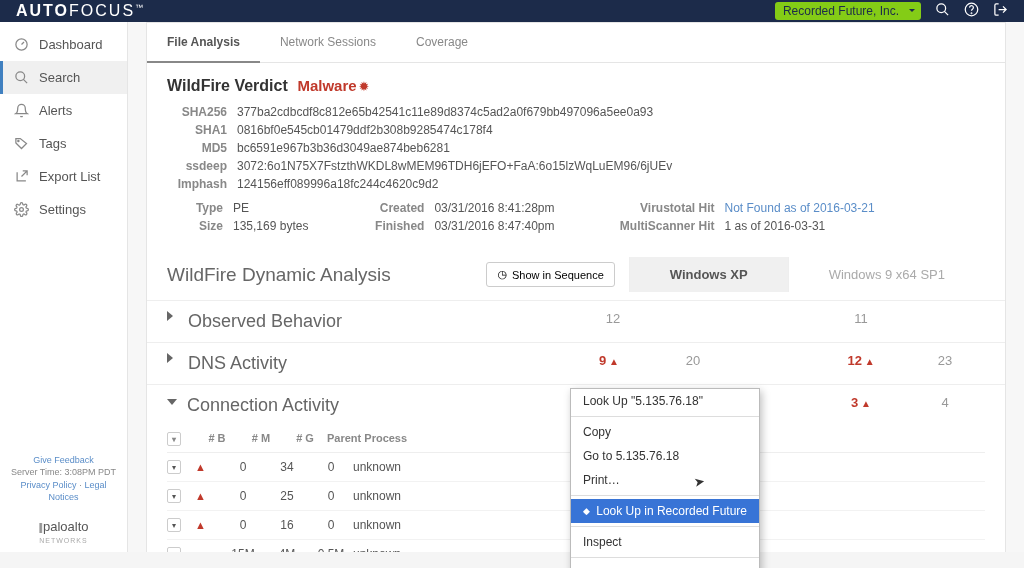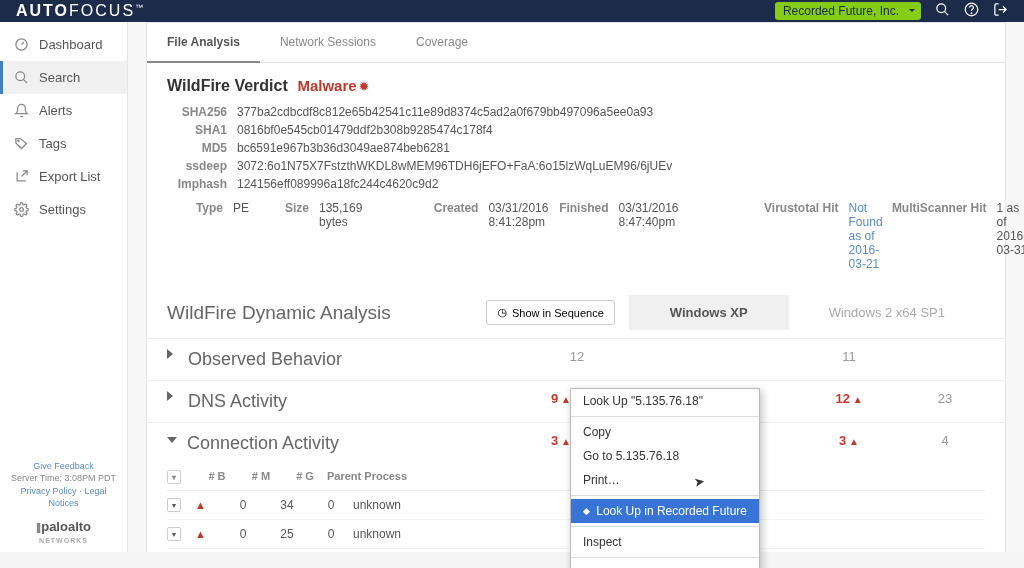--- a/index.html
+++ b/index.html
@@ -11,53 +11,53 @@
 .org-select{background:#84cc16;color:#1c2b4a;font-size:12px;padding:2px 22px 2px 8px;border-radius:3px;border:none;position:relative}
 .org-select::after{content:"";position:absolute;right:6px;top:7px;border:3px solid transparent;border-top-color:#1c2b4a}
 .top-icon{color:#fff;font-size:15px;cursor:pointer}
 .layout{display:flex;height:calc(100vh - 38px)}
 .sidebar{width:128px;background:#fff;border-right:1px solid #e5e5e5;display:flex;flex-direction:column;padding-top:6px}
 .nav-item{display:flex;align-items:center;gap:10px;padding:9px 14px;color:#555;cursor:pointer;font-size:13px}
 .nav-item.active{background:#f0f0f0;border-left:3px solid #4080c0;padding-left:11px}
 .nav-ic{width:15px;height:15px;display:inline-flex;align-items:center;justify-content:center;color:#888}
 .sidebar-footer{margin-top:auto;padding:10px 10px 6px;text-align:center;font-size:9px;color:#888;line-height:1.4}
 .sidebar-footer a{color:#5a8dc8;text-decoration:none}
-.pa-logo{font-size:13px;color:#555;margin-top:8px;font-weight:700}
+.pa-logo{font-size:13px;color:#555;margin-top:14px;font-weight:400}
 .pa-logo .bars{letter-spacing:-2px;color:#888;font-size:11px;margin-right:2px}
 .pa-logo .sub{font-size:7px;display:block;color:#aaa;letter-spacing:1px}
 .main{flex:1;background:#f7f7f7;padding:0 0 0 18px;overflow-y:auto}
 .card{background:#fff;border:1px solid #e5e5e5;margin-right:18px}
 .tabs{display:flex;border-bottom:1px solid #e5e5e5}
 .tab{padding:12px 20px;font-size:12px;color:#888;cursor:pointer}
 .tab.active{color:#555;font-weight:600;border-bottom:2px solid #888;margin-bottom:-1px}
 .verdict-block{padding:14px 20px 10px}
 .verdict-line{margin-bottom:10px}
 .verdict-label{font-size:16px;color:#333;font-weight:600}
 .verdict-val{color:#c0392b;font-weight:600;font-size:15px;margin-left:6px}
 .bug{color:#c0392b;margin-left:2px}
 .hash-row{display:flex;font-size:12px;color:#555;margin-bottom:4px}
 .hash-label{width:60px;text-align:right;font-weight:600;color:#888;margin-right:10px}
 .meta-row{display:flex;gap:60px;margin-top:10px;font-size:12px;color:#555}
-.meta-col{display:flex;flex-direction:row;gap:4px}
+.meta-col{display:flex;flex-direction:column;gap:4px}
 .meta-pair{display:flex}
 .meta-k{font-weight:600;color:#888;margin-right:10px;min-width:56px;text-align:right}
 .meta-link{color:#5a8dc8}
 .dyn-head{display:flex;align-items:center;padding:14px 20px 8px}
 .dyn-title{font-size:19px;color:#666;font-weight:400}
 .seq-btn{margin-left:auto;border:1px solid #ccc;background:#fff;border-radius:3px;padding:5px 10px;font-size:11px;display:flex;align-items:center;gap:5px;cursor:pointer}
 .os-tabs{display:flex;margin-left:14px}
 .os-tab{padding:10px 40px;color:#aaa;font-size:13px;cursor:pointer;border-left:1px solid #eee}
 .os-tab.active{background:#f0f0f0;color:#555;font-weight:600}
 .section{border-top:1px solid #eee}
 .sec-head{display:flex;align-items:flex-start;padding:10px 20px;cursor:pointer}
 .caret{width:0;height:0;border:5px solid transparent;margin-right:10px}
 .caret.right{border-left:6px solid #666}
 .caret.down{border-top:6px solid #666;margin-top:4px}
 .sec-title{font-size:18px;color:#666;font-weight:400;flex:1}
-.counts{display:flex;gap:16px;margin-left:auto}
+.counts{display:flex;gap:4px;margin-left:auto}
 .cnt{width:80px;text-align:center;font-size:13px;color:#999}
 .cnt.warn{color:#c0392b;font-weight:600}
 .cnt.warn::after{content:" ▲";font-size:10px}
 .conn-table{padding:0 20px 10px}
 .conn-hdr{display:flex;font-size:11px;font-weight:600;color:#888;padding:6px 0;border-bottom:1px solid #eee}
 .conn-hdr .c-expand{width:28px}
 .c-b,.c-m,.c-g{width:44px;text-align:center}
 .c-proc{width:140px}
 .c-param{flex:1;margin-left:140px}
 .conn-row{display:flex;align-items:center;padding:7px 0;border-bottom:1px solid #f2f2f2;font-size:12px;color:#555}
@@ -222,21 +222,21 @@
       </div>
 
       <div class="dyn-head">
         <div class="dyn-title">WildFire Dynamic Analysis</div>
         <button class="seq-btn">
             <span>◷</span>
             <span>Show in Sequence</span>
           </button>
         <div class="os-tabs">
           <div class="os-tab active">Windows XP</div>
-          <div class="os-tab">Windows 2 x64 SP1</div>
+          <div class="os-tab">Windows 9 x64 SP1</div>
         </div>
       </div>
 
       <div class="section">
           <div class="sec-head">
             <span class="caret right"></span>
             <span class="sec-title">Observed Behavior</span>
             <div class="counts">
               <span class="cnt">12</span>
               <span class="cnt" style="width:160px"></span>

